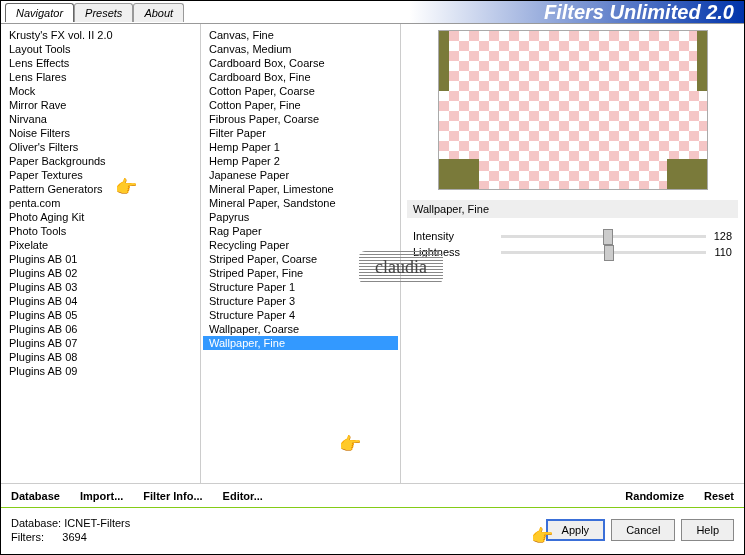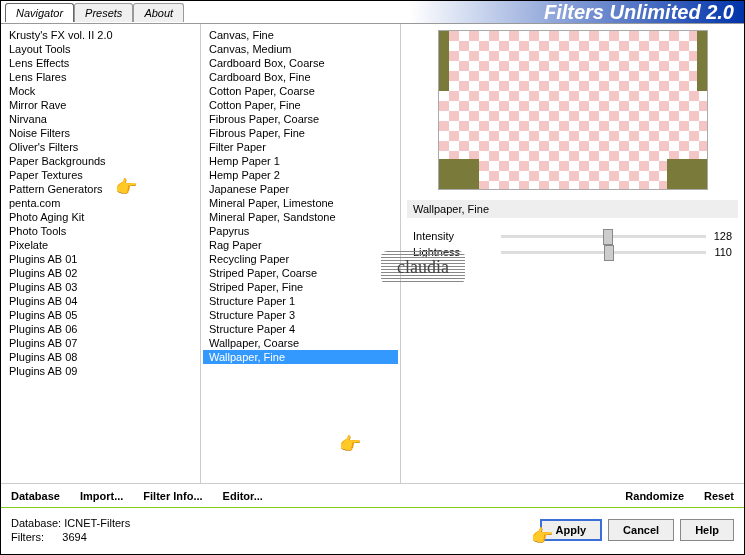--- a/index.html
+++ b/index.html
@@ -28,30 +28,30 @@
 .prow .lbl{width:80px;}
 .prow .val{margin-left:auto;}
 .slider{flex:1;height:3px;background:#ddd;margin:0 8px;position:relative;}
 .slider::after{content:"";position:absolute;width:8px;height:14px;background:#ccc;border:1px solid #888;top:-6px;left:50%;}
 .btmbar{display:flex;padding:4px 10px;gap:20px;border-top:1px solid #ccc;height:24px;align-items:center;}
 .link{font-weight:bold;cursor:pointer;}
 .spacer{flex:1;}
 .footer{padding:4px 10px;height:44px;display:flex;align-items:center;border-top:1px solid #84cc16;}
 .meta{line-height:14px;}
 .btns{margin-left:auto;display:flex;gap:6px;}
-.btn{padding:3px 14px;border:1px solid #888;background:#efefef;cursor:pointer;font-weight:bold;}
+.btn{padding:3px 14px;border:1px solid #888;background:#efefef;cursor:pointer;}
 .btn.primary{border:2px solid #3a6fd8;}
 ::-webkit-scrollbar{width:16px;}
 ::-webkit-scrollbar-track{background:#f0f0f0;}
 ::-webkit-scrollbar-thumb{background:#c8c8c8;border:1px solid #aaa;}
 .hand{position:absolute;font-size:18px;pointer-events:none;z-index:50;}
 .hand.h1{left:114px;top:175px;}
 .hand.h2{left:338px;top:432px;}
 .hand.h3{left:530px;top:524px;}
-.watermark{position:absolute;left:380px;top:250px;z-index:60;font-family:"Brush Script MT",cursive;font-size:18px;color:#444;background:repeating-linear-gradient(#888 0 1px,transparent 1px 3px);padding:6px 16px;border-radius:6px;}
+.watermark{position:absolute;left:358px;top:250px;z-index:60;font-family:"Brush Script MT",cursive;font-size:18px;color:#444;background:repeating-linear-gradient(#888 0 1px,transparent 1px 3px);padding:6px 16px;border-radius:6px;}
 </style>
 </head>
 <body>
 
 <div class="topbar">
   <div class="tabs">
     <div class="tab active">Navigator</div>
     <div class="tab">Presets</div>
     <div class="tab">About</div>
   </div>
@@ -90,21 +90,20 @@
     </div>
   <div class="col-list2">
       <div class="linner" id="flts">
         <div class="item">Canvas, Fine</div>
         <div class="item">Canvas, Medium</div>
         <div class="item">Cardboard Box, Coarse</div>
         <div class="item">Cardboard Box, Fine</div>
         <div class="item">Cotton Paper, Coarse</div>
         <div class="item">Cotton Paper, Fine</div>
         <div class="item">Fibrous Paper, Coarse</div>
-        <div class="item">Fibrous Paper, Fine</div>
         <div class="item">Filter Paper</div>
         <div class="item">Hemp Paper 1</div>
         <div class="item">Hemp Paper 2</div>
         <div class="item">Japanese Paper</div>
         <div class="item">Mineral Paper, Limestone</div>
         <div class="item">Mineral Paper, Sandstone</div>
         <div class="item">Papyrus</div>
         <div class="item">Rag Paper</div>
         <div class="item">Recycling Paper</div>
         <div class="item">Striped Paper, Coarse</div>

